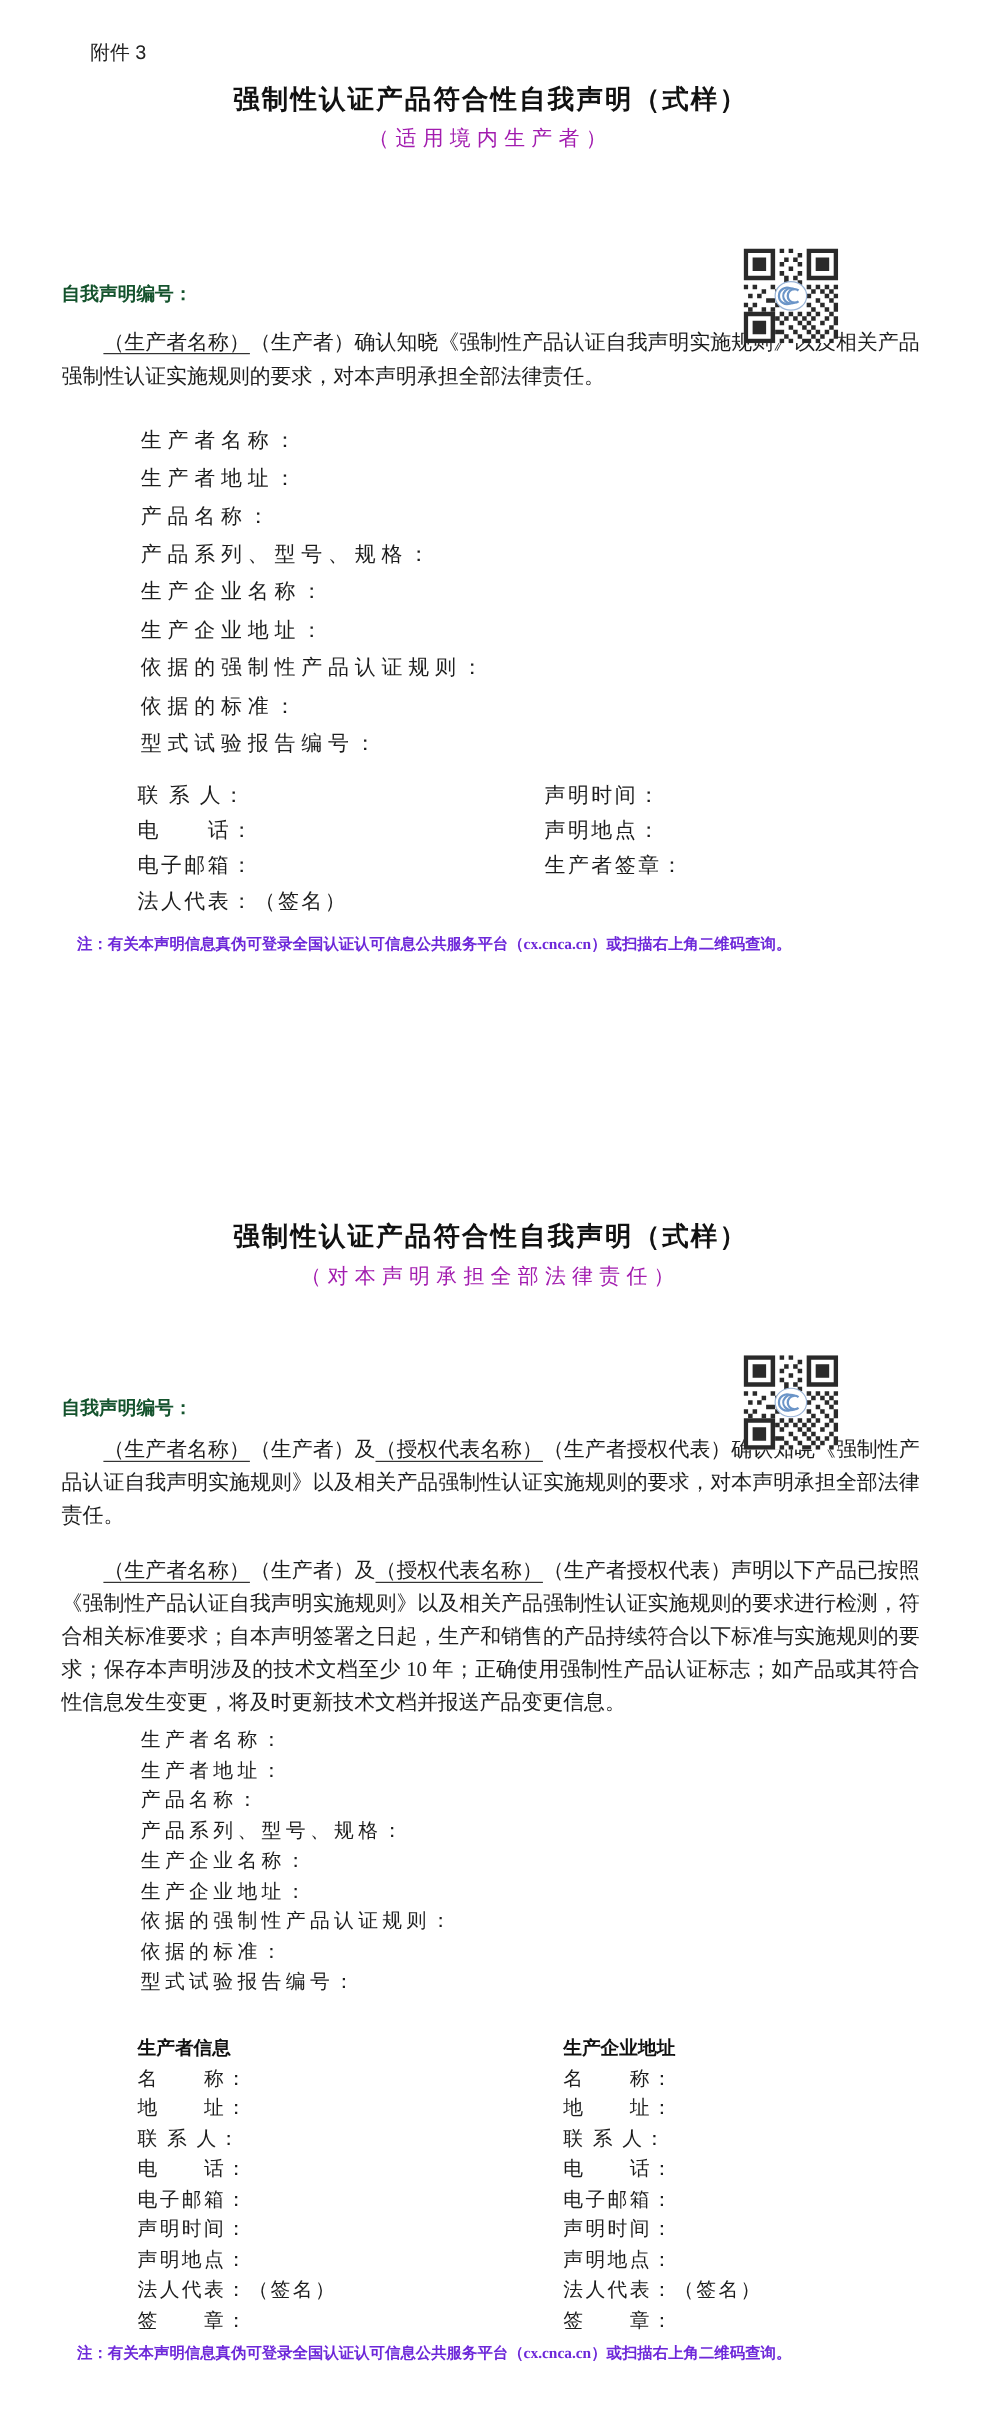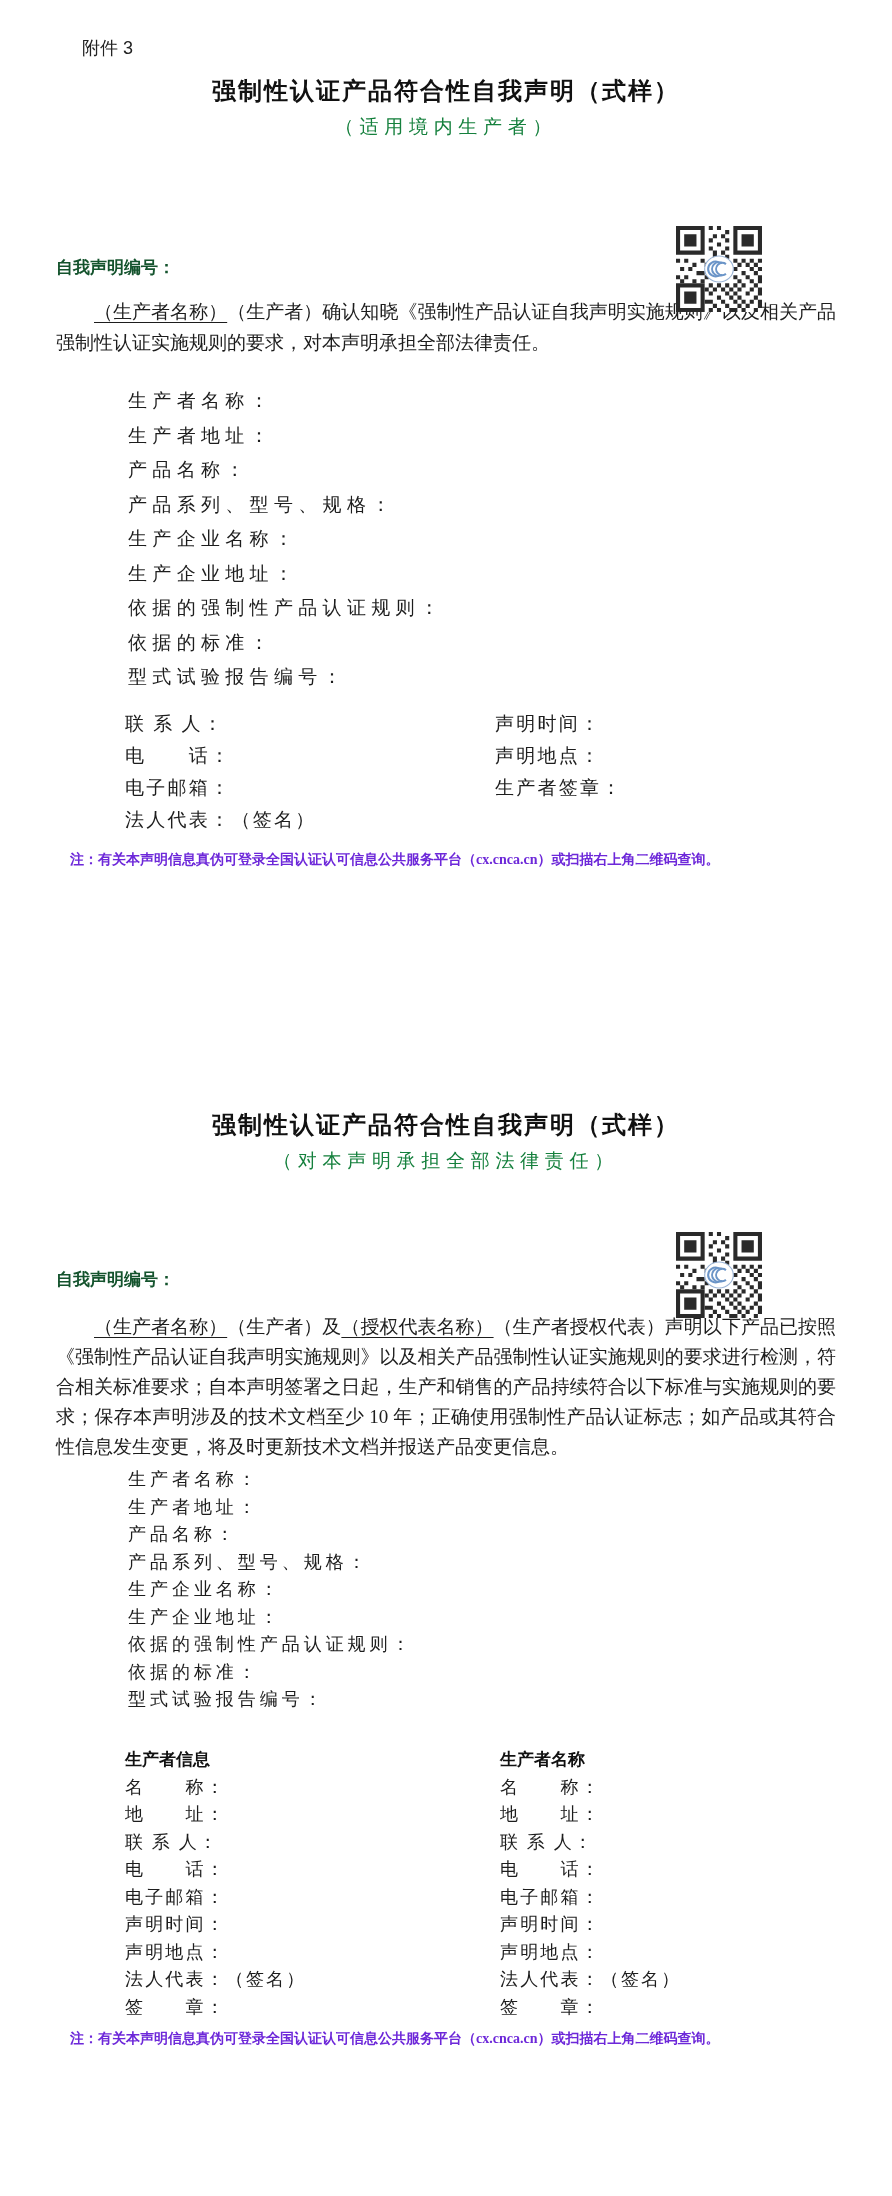--- a/index.html
+++ b/index.html
@@ -6,36 +6,36 @@
   .page{position:relative;width:892px;height:2196px;background:#fff;color:#1d1d1d;
         font-family:"Liberation Serif","DejaVu Serif",serif;overflow:hidden;}
   .form{position:relative;padding:0 56px;box-sizing:border-box;}
   .form1{height:1044px;}
   .form2{height:1152px;}
   .attachment{margin:36px 0 0 26px;line-height:24px;font-size:18px;
               font-family:"Liberation Sans","DejaVu Sans",sans-serif;color:#222;}
   .title{margin:16px 0 0;text-align:center;font-size:24px;line-height:30px;font-weight:bold;
          letter-spacing:2px;font-family:"Liberation Sans","DejaVu Sans",sans-serif;color:#111;}
   .form2 .title{margin-top:30px;}
-  .subtitle{margin-top:8px;text-align:center;font-size:19px;line-height:26px;letter-spacing:0.3em;color:#15803d;}
+  .subtitle{margin-top:8px;text-align:center;font-size:19px;line-height:26px;letter-spacing:0.3em;color:#a21caf;}
   .decl{margin-top:116px;font-size:17px;line-height:24px;font-weight:600;
         font-family:Liberation Serif, serif;color:#14532d;}
   .form2 .decl{margin-top:94px;}
   .para{margin:0;text-indent:2em;text-align:justify;font-size:19px;line-height:31px;color:#1d1d1d;}
   .para.first{margin-top:16px;}
   .form2 .para{line-height:30px;margin-top:20px;}
   .form2 .para.first{margin-top:12px;}
   .u{text-decoration:underline;text-underline-offset:4px;}
   .fields{margin:26px 0 0 72px;}
   .fields div{font-size:19px;line-height:34.5px;letter-spacing:0.28em;}
   .form2 .fields{margin:4px 0 0 72px;}
   .form2 .fields div{font-size:18px;line-height:27.5px;letter-spacing:0.22em;}
   .contact{display:grid;grid-template-columns:370px 1fr;margin:13px 0 0 69px;}
   .contact div{font-size:19px;line-height:32px;letter-spacing:0.12em;}
-  .infocols{display:grid;grid-template-columns:375px 1fr;margin:32px 0 0 69px;}
+  .infocols{display:grid;grid-template-columns:375px 1fr;margin:32px 0 0 69px;gap:12px;}
   .col-header{font-size:17px;line-height:28px;font-weight:bold;
               font-family:"Liberation Sans","DejaVu Sans",sans-serif;color:#111;}
   .inforow{font-size:18px;line-height:27.5px;letter-spacing:0.12em;}
   .note{margin:14px 0 0 14px;font-size:14px;line-height:20px;font-weight:bold;white-space:nowrap;
         font-family:Liberation Serif, serif;color:#6d28d9;}
   .form2 .note{margin-top:8px;}
   .qr{position:absolute;left:676px;width:86px;height:86px;}
   .qr1{top:190px;}
   .qr2{top:122px;}
   .hidden-defs{position:absolute;width:0;height:0;overflow:hidden;}
@@ -109,20 +109,21 @@
   <section class="form form2">
     <h1 class="title">强制性认证产品符合性自我声明（式样）</h1>
     <div class="subtitle">（对本声明承担全部法律责任）</div>
 
     <svg class="qr qr2" viewBox="0 0 63 63">
       <use href="#qr-art"></use>
     </svg>
 
     <div class="decl">自我声明编号：</div>
 
+    <p class="para first"><span class="u">（生产者名称）</span><span>（生产者）及</span><span class="u">（授权代表名称）</span><span>（生产者授权代表）确认知晓《强制性产品认证自我声明实施规则》以及相关产品强制性认证实施规则的要求，对本声明承担全部法律责任。</span></p>
     <p class="para"><span class="u">（生产者名称）</span><span>（生产者）及</span><span class="u">（授权代表名称）</span><span>（生产者授权代表）声明以下产品已按照《强制性产品认证自我声明实施规则》以及相关产品强制性认证实施规则的要求进行检测，符合相关标准要求；自本声明签署之日起，生产和销售的产品持续符合以下标准与实施规则的要求；保存本声明涉及的技术文档至少 10 年；正确使用强制性产品认证标志；如产品或其符合性信息发生变更，将及时更新技术文档并报送产品变更信息。</span></p>
 
     <div class="fields">
       <div>生产者名称：</div>
       <div>生产者地址：</div>
       <div>产品名称：</div>
       <div>产品系列、型号、规格：</div>
       <div>生产企业名称：</div>
       <div>生产企业地址：</div>
       <div>依据的强制性产品认证规则：</div>
@@ -137,21 +138,21 @@
         <div class="inforow">地　　址：</div>
         <div class="inforow">联 系 人：</div>
         <div class="inforow">电　　话：</div>
         <div class="inforow">电子邮箱：</div>
         <div class="inforow">声明时间：</div>
         <div class="inforow">声明地点：</div>
         <div class="inforow">法人代表：（签名）</div>
         <div class="inforow">签　　章：</div>
       </div>
       <div>
-        <div class="col-header">生产者名称</div>
+        <div class="col-header">生产企业地址</div>
         <div class="inforow">名　　称：</div>
         <div class="inforow">地　　址：</div>
         <div class="inforow">联 系 人：</div>
         <div class="inforow">电　　话：</div>
         <div class="inforow">电子邮箱：</div>
         <div class="inforow">声明时间：</div>
         <div class="inforow">声明地点：</div>
         <div class="inforow">法人代表：（签名）</div>
         <div class="inforow">签　　章：</div>
       </div>

